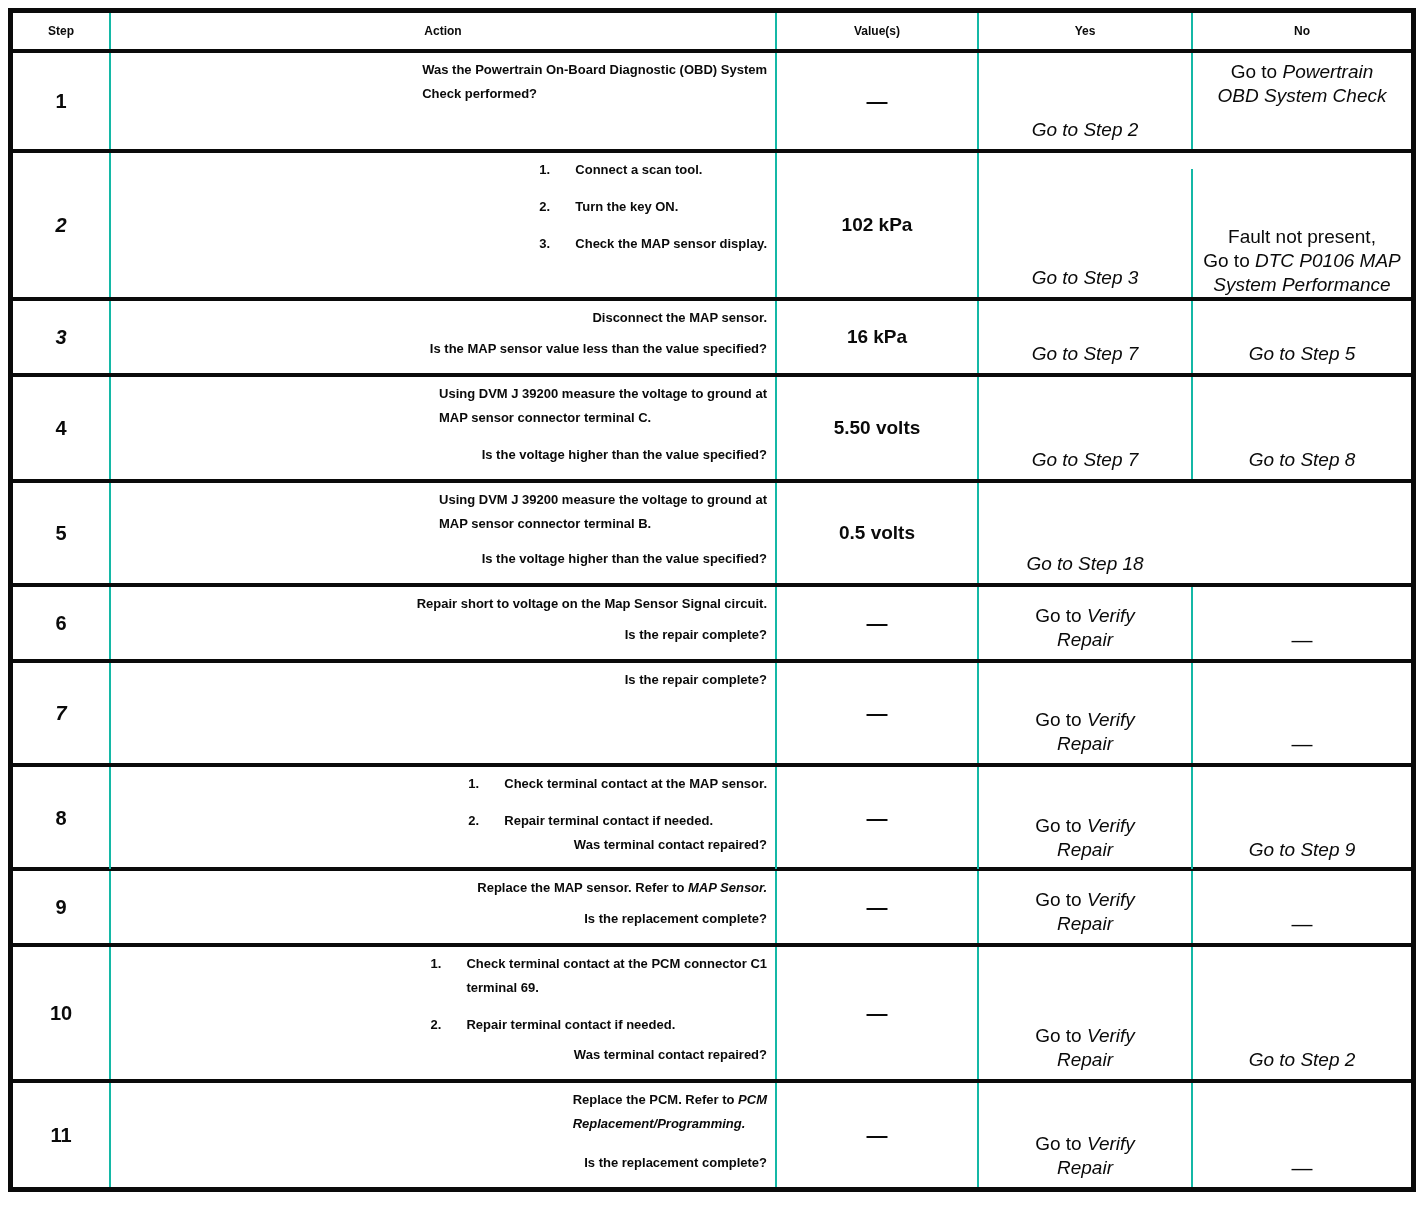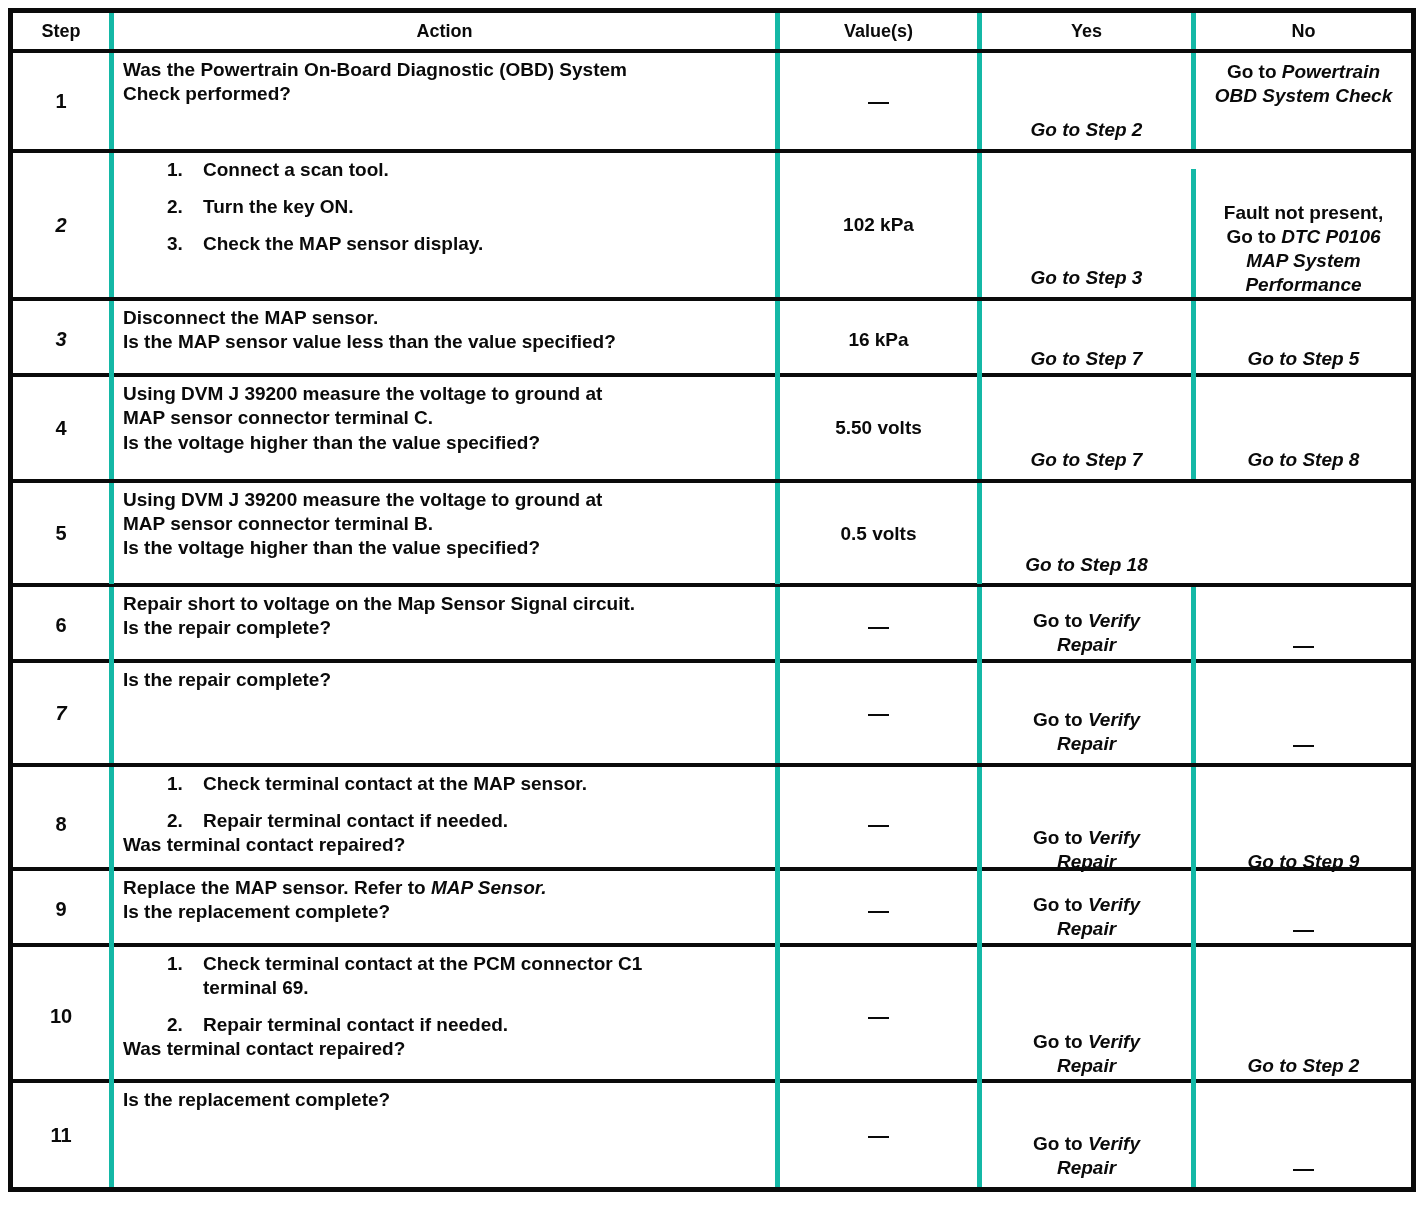--- a/index.html
+++ b/index.html
@@ -14,68 +14,68 @@
     width: 1408px;
     border: 5px solid #0a0a0a;
     background: #fff;
   }
   .row {
     display: grid;
     grid-template-columns: 96px 666px 202px 214px 1fr;
     border-top: 4px solid #0a0a0a;
   }
   .row.header-row { border-top: none; }
-  .cell { border-left: 5px solid #14b8a6; position: relative; }
+  .cell { border-left: 2px solid #14b8a6; position: relative; }
   .cell:first-child { border-left: none; }
 
   
   .h-hdr  { height: 36px; }
   .h-r1   { height: 100px; }
   .h-r2   { height: 148px; }
   .h-r3   { height: 76px; }
   .h-r4   { height: 106px; }
   .h-r5   { height: 104px; }
   .h-r6   { height: 76px; }
   .h-r7   { height: 104px; }
   .h-r8   { height: 104px; }
   .h-r9   { height: 76px; }
   .h-r10  { height: 136px; }
   .h-r11  { height: 108px; }
 
   .hcell {
     display: flex; align-items: center; justify-content: center;
-    font-weight: 700; font-size: 18px; text-align: center;
+    font-weight: 700; font-size: 12px; text-align: center;
   }
 
   .step {
     display: flex; align-items: center; justify-content: center;
     font-weight: 700; font-size: 20px;
   }
   .step.slant { font-style: italic; }
 
   .action {
     display: flex; flex-direction: column; justify-content: space-between;
-    padding: 5px 8px 24px 9px;
-    font-weight: 700; font-size: 19px; line-height: 24px;
+    padding: 5px 8px 12px 9px;
+    font-weight: 700; font-size: 13px; line-height: 24px; align-items: flex-end;
   }
   .amain { white-space: pre-line; }
   .list .li { display: flex; margin: 0 0 13px 44px; }
   .list .li:last-child { margin-bottom: 0; }
   .num { min-width: 36px; }
   .itxt { white-space: pre-line; max-width: 520px; }
   .question { white-space: pre-line; }
 
   .value {
     display: flex; align-items: center; justify-content: center;
     font-weight: 700; font-size: 19px;
   }
 
   .yes, .no {
     display: flex; flex-direction: column; align-items: center;
-    font-weight: 700; font-size: 19px; line-height: 24px;
+    font-weight: 400; font-size: 19px; line-height: 24px;
     text-align: center;
   }
   .v-bottom { justify-content: flex-end; padding-bottom: 7px; }
   .v-center { justify-content: flex-end; margin-top: 16px; }
   .v-top    { justify-content: flex-start; padding-top: 7px; }
 
   .goto-it { font-style: italic; }
   .gowrap { text-align: center; }
   .w-vr  { max-width: 125px; }
   .w-pw  { max-width: 185px; }
@@ -312,20 +312,22 @@
       </div>
     </div>
     <div class="cell no v-bottom">
       <div class="goto-it">Go to Step 2</div>
     </div>
   </div>
 
   <div class="row h-r11">
     <div class="cell step">11</div>
     <div class="cell action">
+      <div class="amain"><span>Replace the PCM. Refer to </span><i>PCM
+Replacement/Programming.</i></div>
       <div class="question">Is the replacement complete?</div>
     </div>
     <div class="cell value">
         <span class="dash">—</span>
       </div>
     <div class="cell yes v-bottom">
       <div class="gowrap w-vr">
         <span>Go to</span>
         <i>Verify Repair</i>
       </div>

